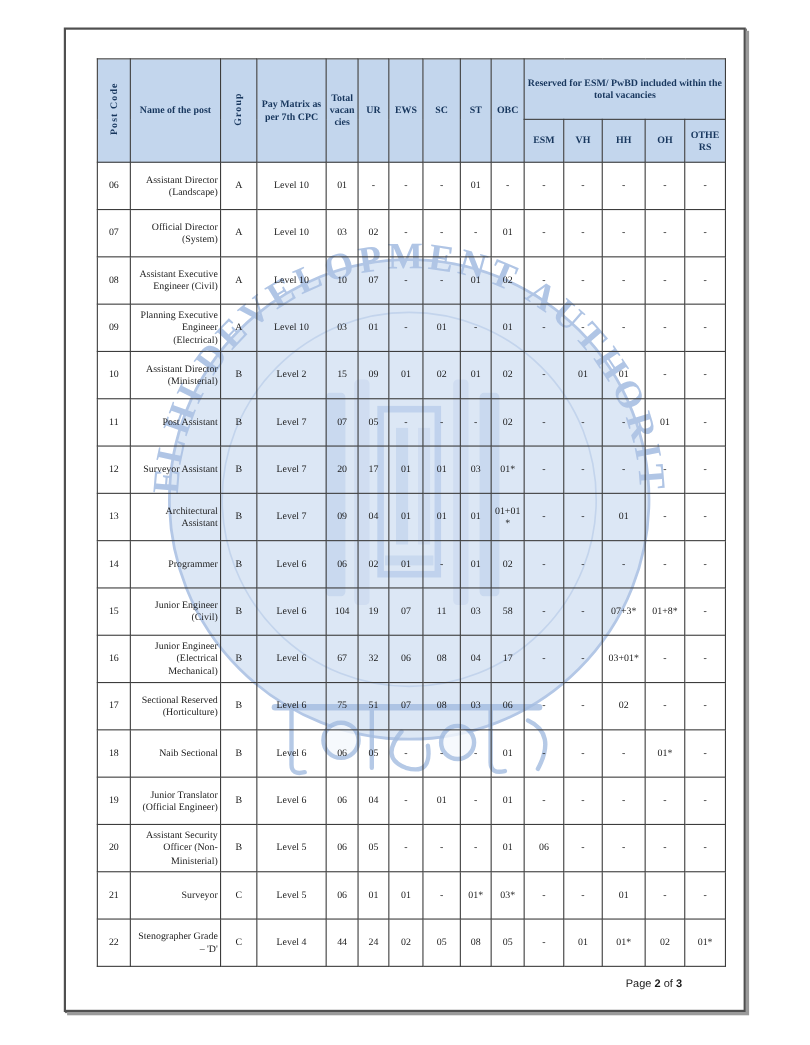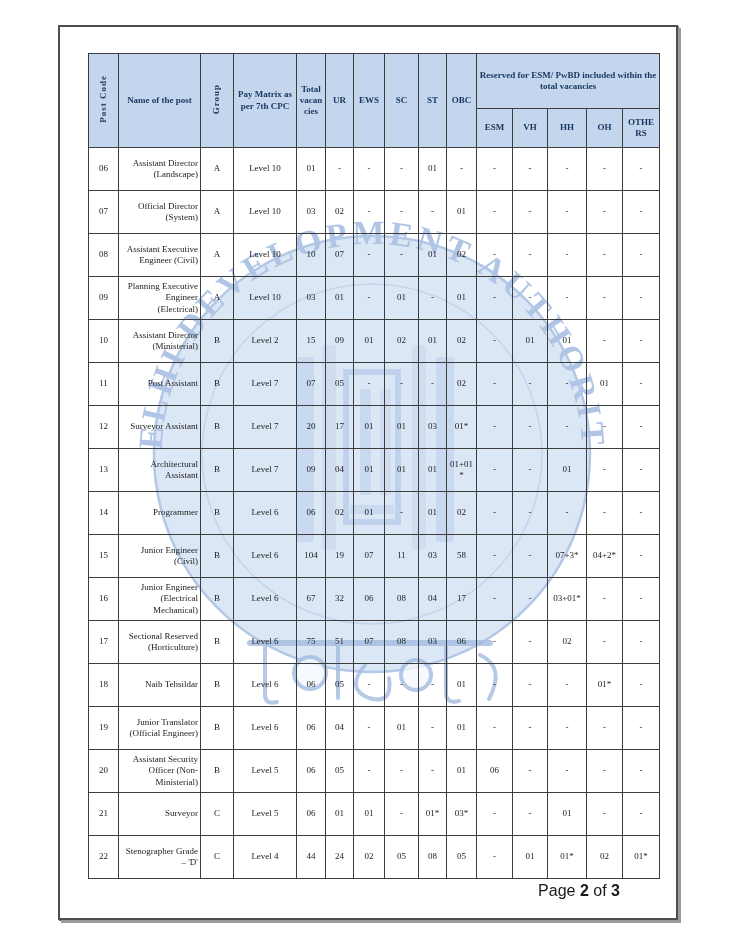--- a/index.html
+++ b/index.html
@@ -29,21 +29,21 @@
   .hdr-row-1 th { height:52px; }
   .hdr-row-2 th { height:36px; }
   .vth span {
     display:inline-block; writing-mode:vertical-rl; transform:rotate(180deg);
     letter-spacing:1px; white-space:nowrap;
   }
   tbody td { height:40px; }
   td.name-cell { text-align:right; padding-left:4px; }
   .footer {
     position:absolute; right:56px; bottom:18px; z-index:1;
-    font-family:"Liberation Sans", sans-serif; font-size:16px; color:#1a1a1a;
+    font-family:"Liberation Sans", sans-serif; font-size:10px; color:#1a1a1a;
   }
   .footer .bold { font-weight:bold; }
 </style>
 </head>
 <body>
 
 <div class="page">
 
   <svg class="watermark" viewBox="0 0 616 891" aria-hidden="true">
     <defs>
@@ -280,21 +280,21 @@
           <td>Level 6</td>
           <td>104</td>
           <td>19</td>
           <td>07</td>
           <td>11</td>
           <td>03</td>
           <td>58</td>
           <td>-</td>
           <td>-</td>
           <td>07+3*</td>
-          <td>04+2*</td>
+          <td>01+8*</td>
           <td>-</td>
         </tr>
         <tr>
           <td>16</td>
           <td class="name-cell">Junior Engineer (Electrical Mechanical)</td>
           <td>B</td>
           <td>Level 6</td>
           <td>67</td>
           <td>32</td>
           <td>06</td>
@@ -319,21 +319,21 @@
           <td>03</td>
           <td>06</td>
           <td>-</td>
           <td>-</td>
           <td>02</td>
           <td>-</td>
           <td>-</td>
         </tr>
         <tr>
           <td>18</td>
-          <td class="name-cell">Naib Tehsildar</td>
+          <td class="name-cell">Naib Sectional</td>
           <td>B</td>
           <td>Level 6</td>
           <td>06</td>
           <td>05</td>
           <td>-</td>
           <td>-</td>
           <td>-</td>
           <td>01</td>
           <td>-</td>
           <td>-</td>

